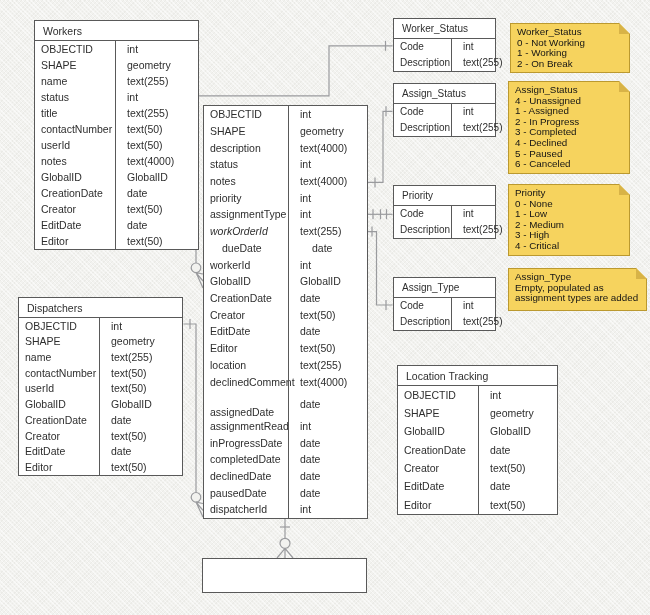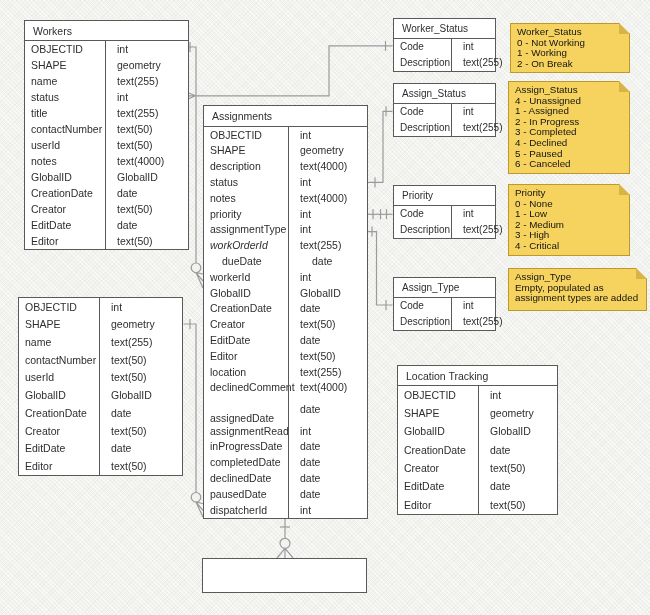--- a/index.html
+++ b/index.html
@@ -84,21 +84,21 @@
 
     <g>
       <path d="M285,519 V538.3"></path>
       <path d="M280,527 H290"></path>
       <circle cx="285" cy="543.3" r="5"></circle>
       <path d="M285,548.3 L277,558 M285,548.3 L285,558 M285,548.3 L293,558"></path>
     </g>
   </svg>
 
   <div id="tables">
-      <div class="tbl" style="left: 24px; top: 20px; width: 165px; height: 230px; font-size: 10.5px;">
+      <div class="tbl" style="left: 34px; top: 20px; width: 165px; height: 230px; font-size: 10.5px;">
         <div class="tbl-h" style="height: 19px;">Workers</div>
         <div class="tbl-b">
           <div class="row">
             <span class="fn" style="width: 80px;">OBJECTID</span>
             <span class="ft">int</span>
           </div>
           <div class="row">
             <span class="fn" style="width: 80px;">SHAPE</span>
             <span class="ft">geometry</span>
           </div>
@@ -143,20 +143,21 @@
             <span class="ft">date</span>
           </div>
           <div class="row">
             <span class="fn" style="width: 80px;">Editor</span>
             <span class="ft">text(50)</span>
           </div>
           <div class="dvd" style="left: 80px;"></div>
         </div>
       </div>
       <div class="tbl" style="left: 18px; top: 297px; width: 165px; height: 179px; font-size: 10.5px;">
+        <div class="tbl-h" style="height: 19px;">Dispatchers</div>
         <div class="tbl-b">
           <div class="row">
             <span class="fn" style="width: 80px;">OBJECTID</span>
             <span class="ft">int</span>
           </div>
           <div class="row">
             <span class="fn" style="width: 80px;">SHAPE</span>
             <span class="ft">geometry</span>
           </div>
           <div class="row">
@@ -188,21 +189,20 @@
             <span class="ft">date</span>
           </div>
           <div class="row">
             <span class="fn" style="width: 80px;">Editor</span>
             <span class="ft">text(50)</span>
           </div>
           <div class="dvd" style="left: 80px;"></div>
         </div>
       </div>
       <div class="tbl" style="left: 203px; top: 105px; width: 165px; height: 414px; font-size: 10.5px;">
-        <div class="tbl-h" style="height: 20px;">Assignments</div>
         <div class="tbl-b">
           <div class="row">
             <span class="fn" style="width: 84px;">OBJECTID</span>
             <span class="ft">int</span>
           </div>
           <div class="row">
             <span class="fn" style="width: 84px;">SHAPE</span>
             <span class="ft">geometry</span>
           </div>
           <div class="row">

